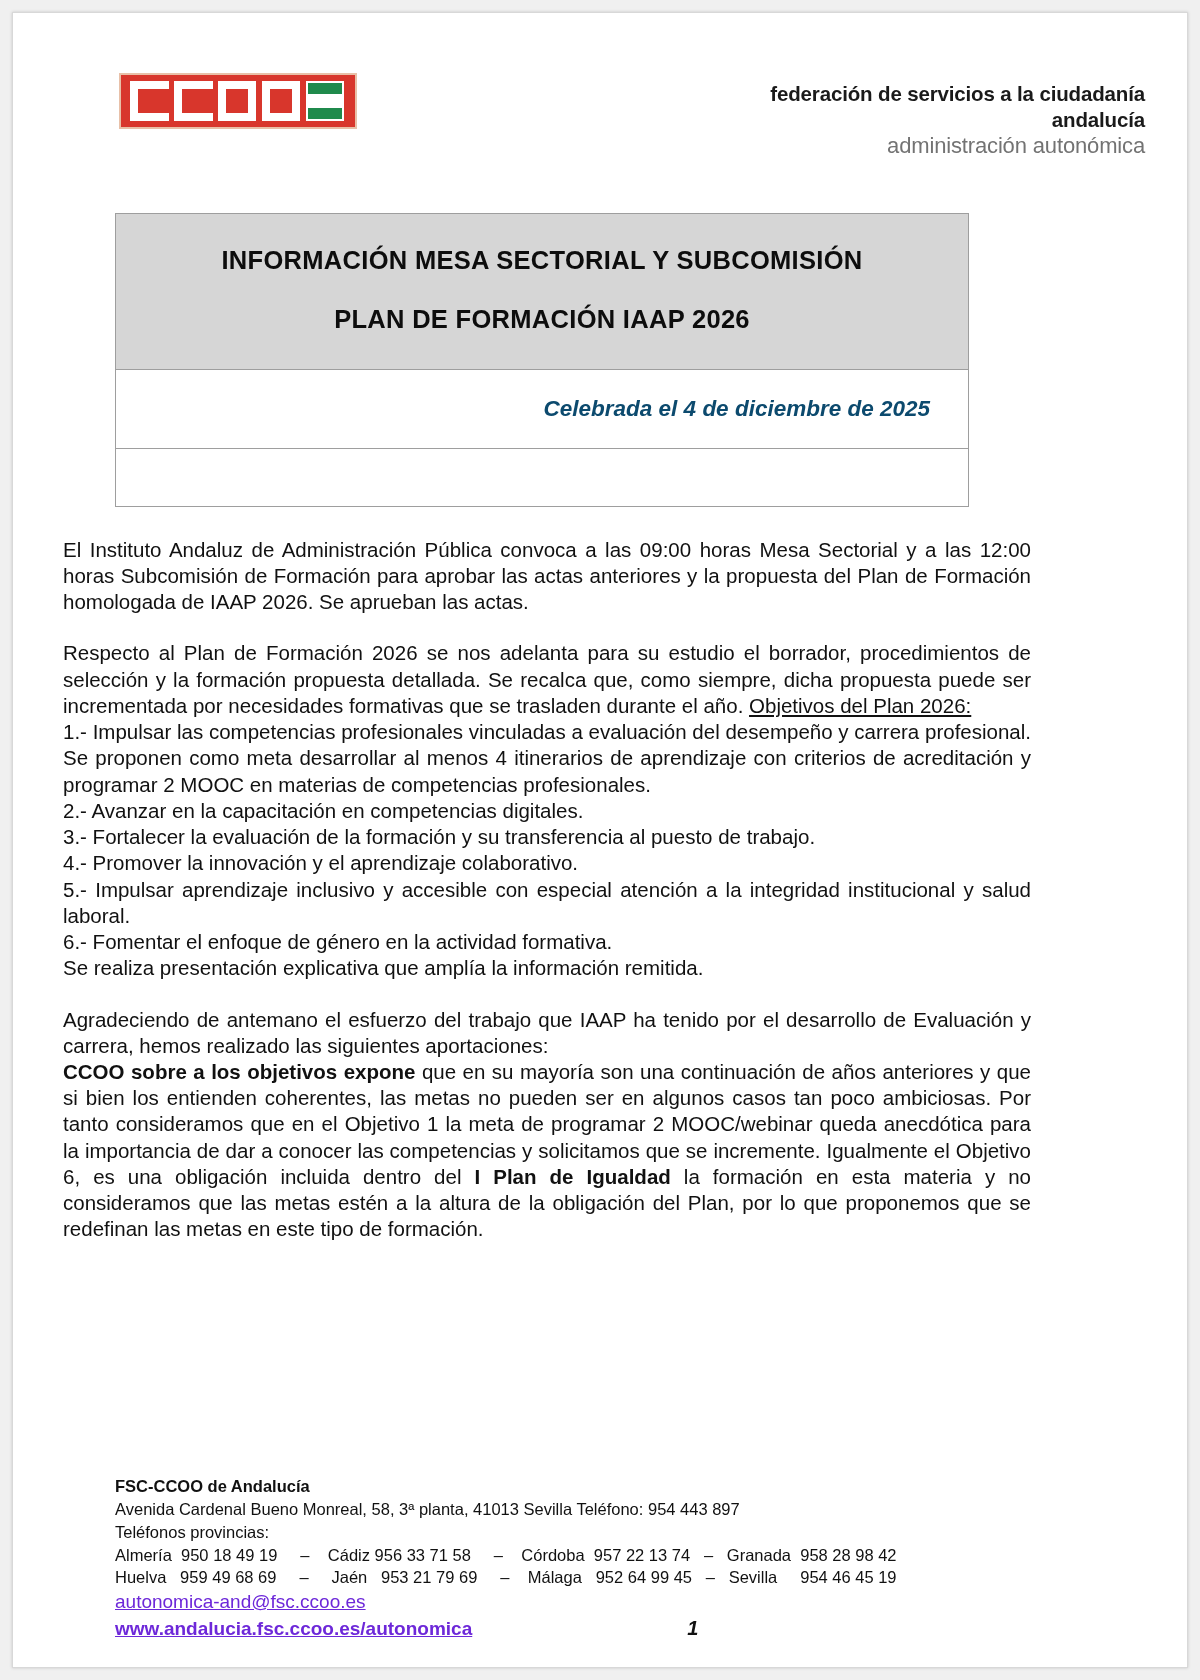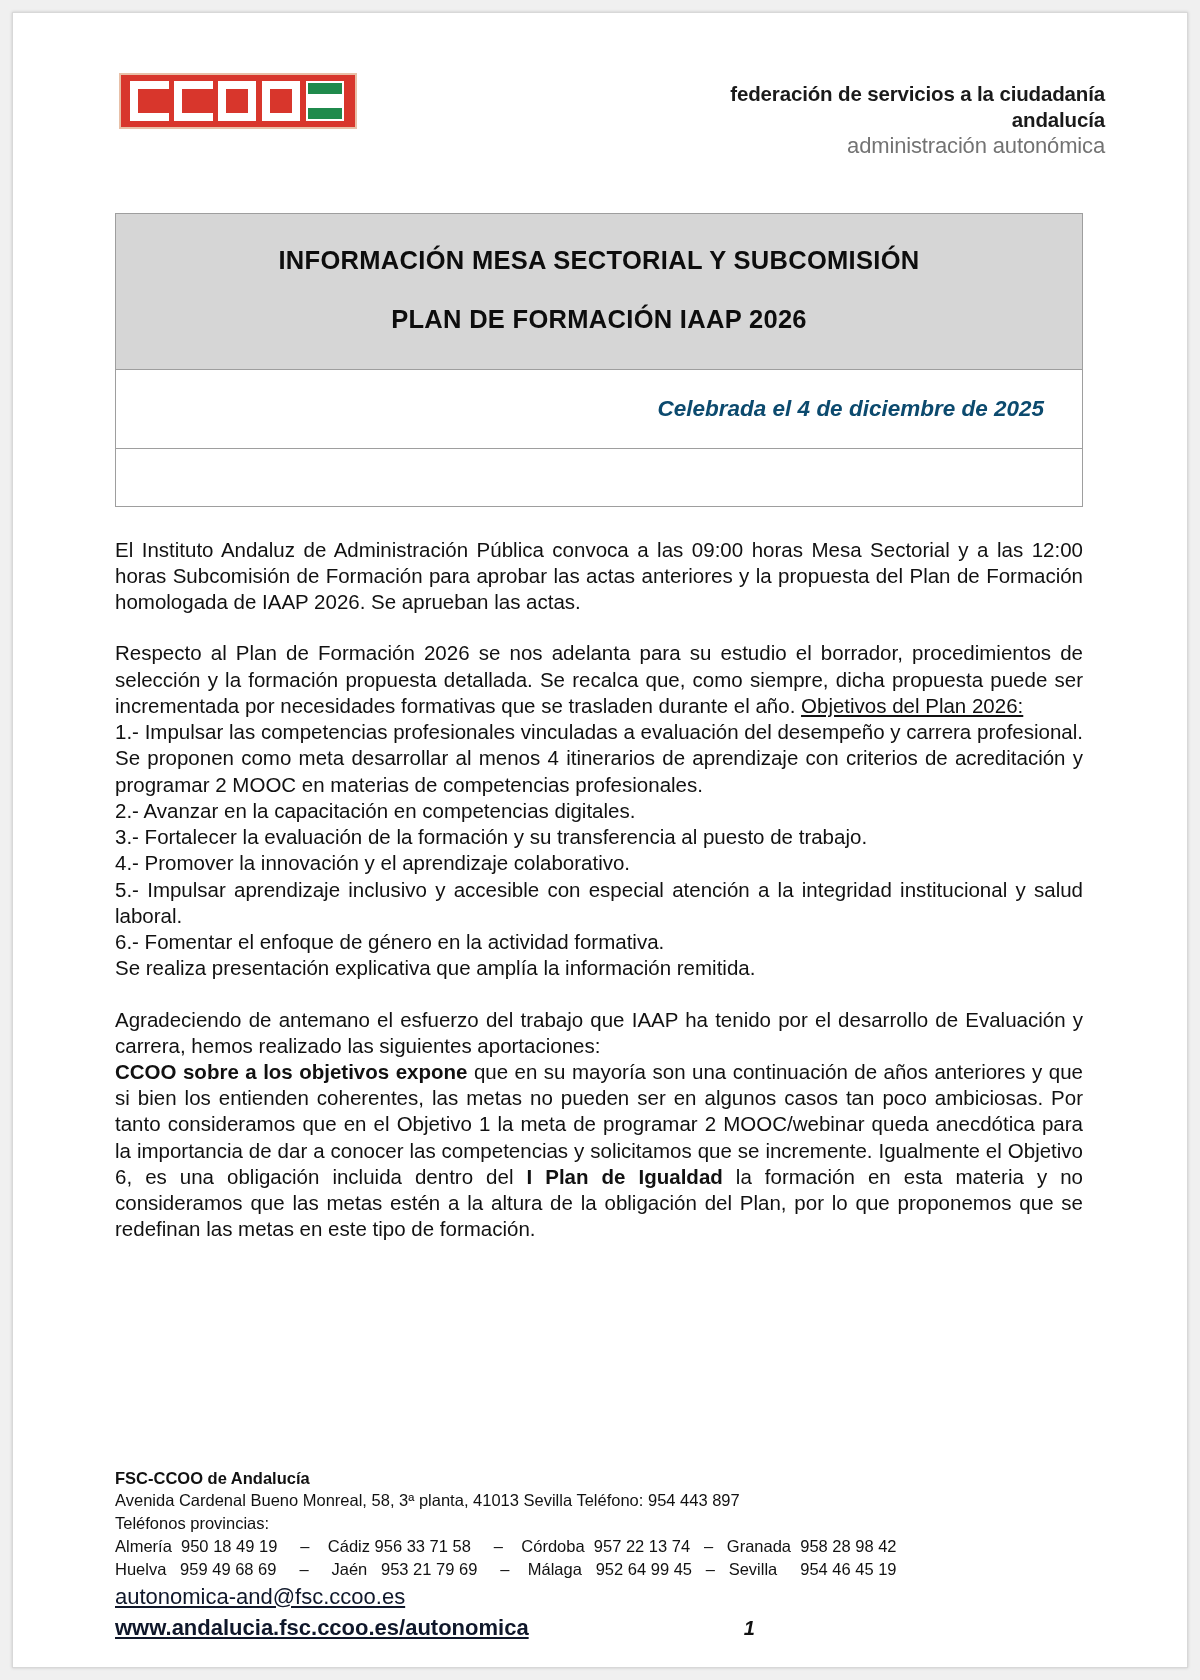--- a/index.html
+++ b/index.html
@@ -27,21 +27,21 @@
     box-shadow: 0 0 3px rgba(0,0,0,0.18);
     padding: 0;
     overflow: hidden;
   }
 
   
   .doc-header {
     display: flex;
     align-items: flex-start;
     justify-content: space-between;
-    padding: 60px 82px 0 106px;
+    padding: 60px 42px 0 106px;
   }
   .logo {
     width: 238px;
     height: 56px;
     background: #d8362c;
     border: 2px solid #e8c0a8;
     display: flex;
     align-items: center;
     padding: 7px 9px;
     gap: 6px;
@@ -113,21 +113,21 @@
     font-size: 22px;
     font-weight: normal;
     color: #737373;
     letter-spacing: -0.15px;
   }
 
   
   .title-table {
     margin: 53px 106px 11px 102px;
     border-collapse: collapse;
-    width: 968px;
+    width: 854px;
   }
   .title-table td {
     border: 1px solid #9e9e9e;
     vertical-align: middle;
   }
   .tt-head {
     background: #d6d6d6;
     text-align: center;
     padding: 34px 20px 36px 20px;
   }
@@ -150,21 +150,21 @@
     font-weight: bold;
     color: #0c4a6e;
   }
   .tt-empty {
     background: #ffffff;
     height: 58px;
   }
 
   
   .body-copy {
-    margin: 30px 106px 0 102px;
+    margin: 30px 106px 0 50px;
     width: 968px;
     font-size: 20.5px;
     line-height: 1.28;
     color: #111111;
     text-align: justify;
     text-justify: inter-word;
   }
   .body-copy p {
     margin: 0 0 0 0;
   }
@@ -186,23 +186,23 @@
     font-size: 16.5px;
     font-weight: bold;
     line-height: 1.38;
   }
   .ft-line {
     font-size: 16.5px;
     line-height: 1.38;
     white-space: pre;
   }
   .ft-link {
-    font-size: 22px;
+    font-size: 19px;
     line-height: 1.42;
-    color: #0f172a;
+    color: #6d28d9;
     text-decoration: underline;
     display: inline-block;
   }
   .ft-link.bold { font-weight: bold; }
   .ft-bottom {
     display: flex;
     align-items: baseline;
   }
   .ft-bottom .pageno {
     font-size: 20px;

